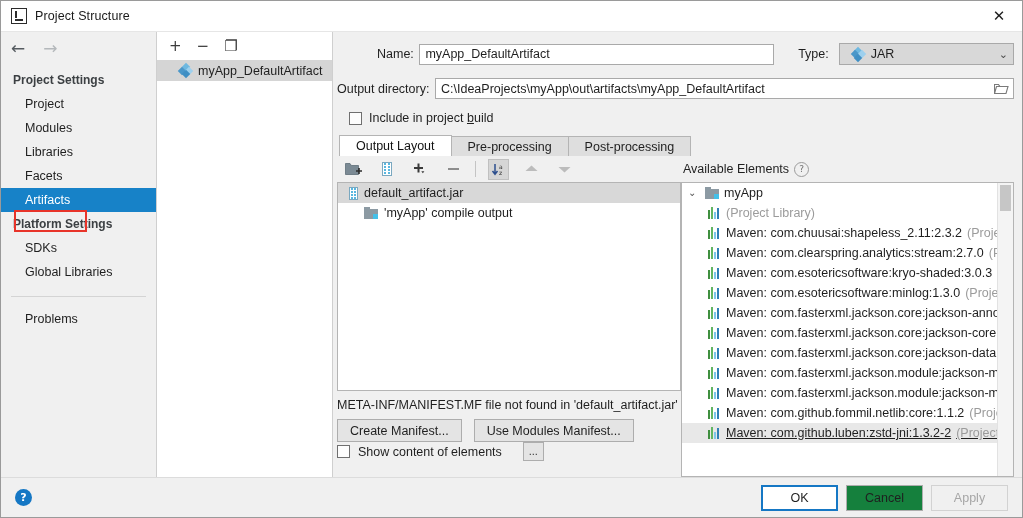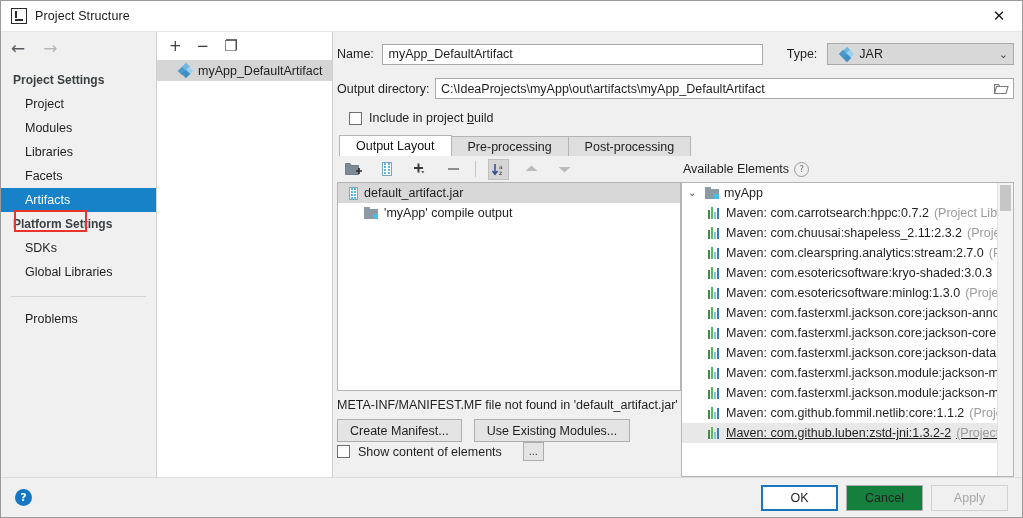--- a/index.html
+++ b/index.html
@@ -589,21 +589,21 @@
             <span class="d4"></span>
         </span>
         <span>myApp_DefaultArtifact</span>
       </div>
       <div class="art-rest"></div>
     </div>
 
     <div class="main">
 
       <div class="frow" style="margin-top:11px;">
-        <span class="flabel" style="width:48px;">Name:</span>
+        <span class="flabel" style="width:48px;margin-left:40px;">Name:</span>
         <span class="finput" style="width:401px;">myApp_DefaultArtifact</span>
         <span class="flabel" style="margin-left:24px;margin-right:10px;">Type:</span>
         <span class="combo" style="width:196px;">
           <span class="dmd">
             <span class="d1"></span>
               <span class="d2"></span>
               <span class="d3"></span>
               <span class="d4"></span>
           </span>
           <span class="cb-txt">JAR</span>
@@ -691,21 +691,21 @@
                   <u></u>
                 </span>
               <span>'myApp' compile output</span>
             </div>
           </div>
 
           <div class="manifest-area">
             <div class="manifest-txt">META-INF/MANIFEST.MF file not found in 'default_artifact.jar'</div>
             <div class="btnrow">
               <span class="gbtn">Create Manifest...</span>
-              <span class="gbtn">Use Existing Modules...</span>
+              <span class="gbtn">Use Modules Manifest...</span>
             </div>
           </div>
 
           <div class="cbrow" style="margin-top:auto;margin-bottom:16px;gap:8px;">
             <span class="cbx"></span>
             <span>Show content of elements</span>
             <span class="smallbtn" style="margin-left:13px;">...</span>
           </div>
         </div>
 
@@ -725,21 +725,20 @@
                 <span>myApp</span>
               </div>
               <div id="ae-rows-host">
                   <div class="ae-row">
                     <span class="libico">
                       <s style="height: 9px; background: rgb(63, 143, 63);"></s>
                       <s style="height: 12px; background: rgb(98, 181, 98);"></s>
                       <s style="height: 7px; background: rgb(126, 199, 232);"></s>
                       <s style="height: 11px; background: rgb(47, 127, 181);"></s>
                     </span>
-                    <span class="ae-lbl">Maven: com.carrotsearch:hppc:0.7.2</span>
                     <span class="ae-sub"> (Project Library)</span>
                   </div>
                   <div class="ae-row">
                     <span class="libico">
                       <s style="height: 9px; background: rgb(63, 143, 63);"></s>
                       <s style="height: 12px; background: rgb(98, 181, 98);"></s>
                       <s style="height: 7px; background: rgb(126, 199, 232);"></s>
                       <s style="height: 11px; background: rgb(47, 127, 181);"></s>
                     </span>
                     <span class="ae-lbl">Maven: com.chuusai:shapeless_2.11:2.3.2</span>

